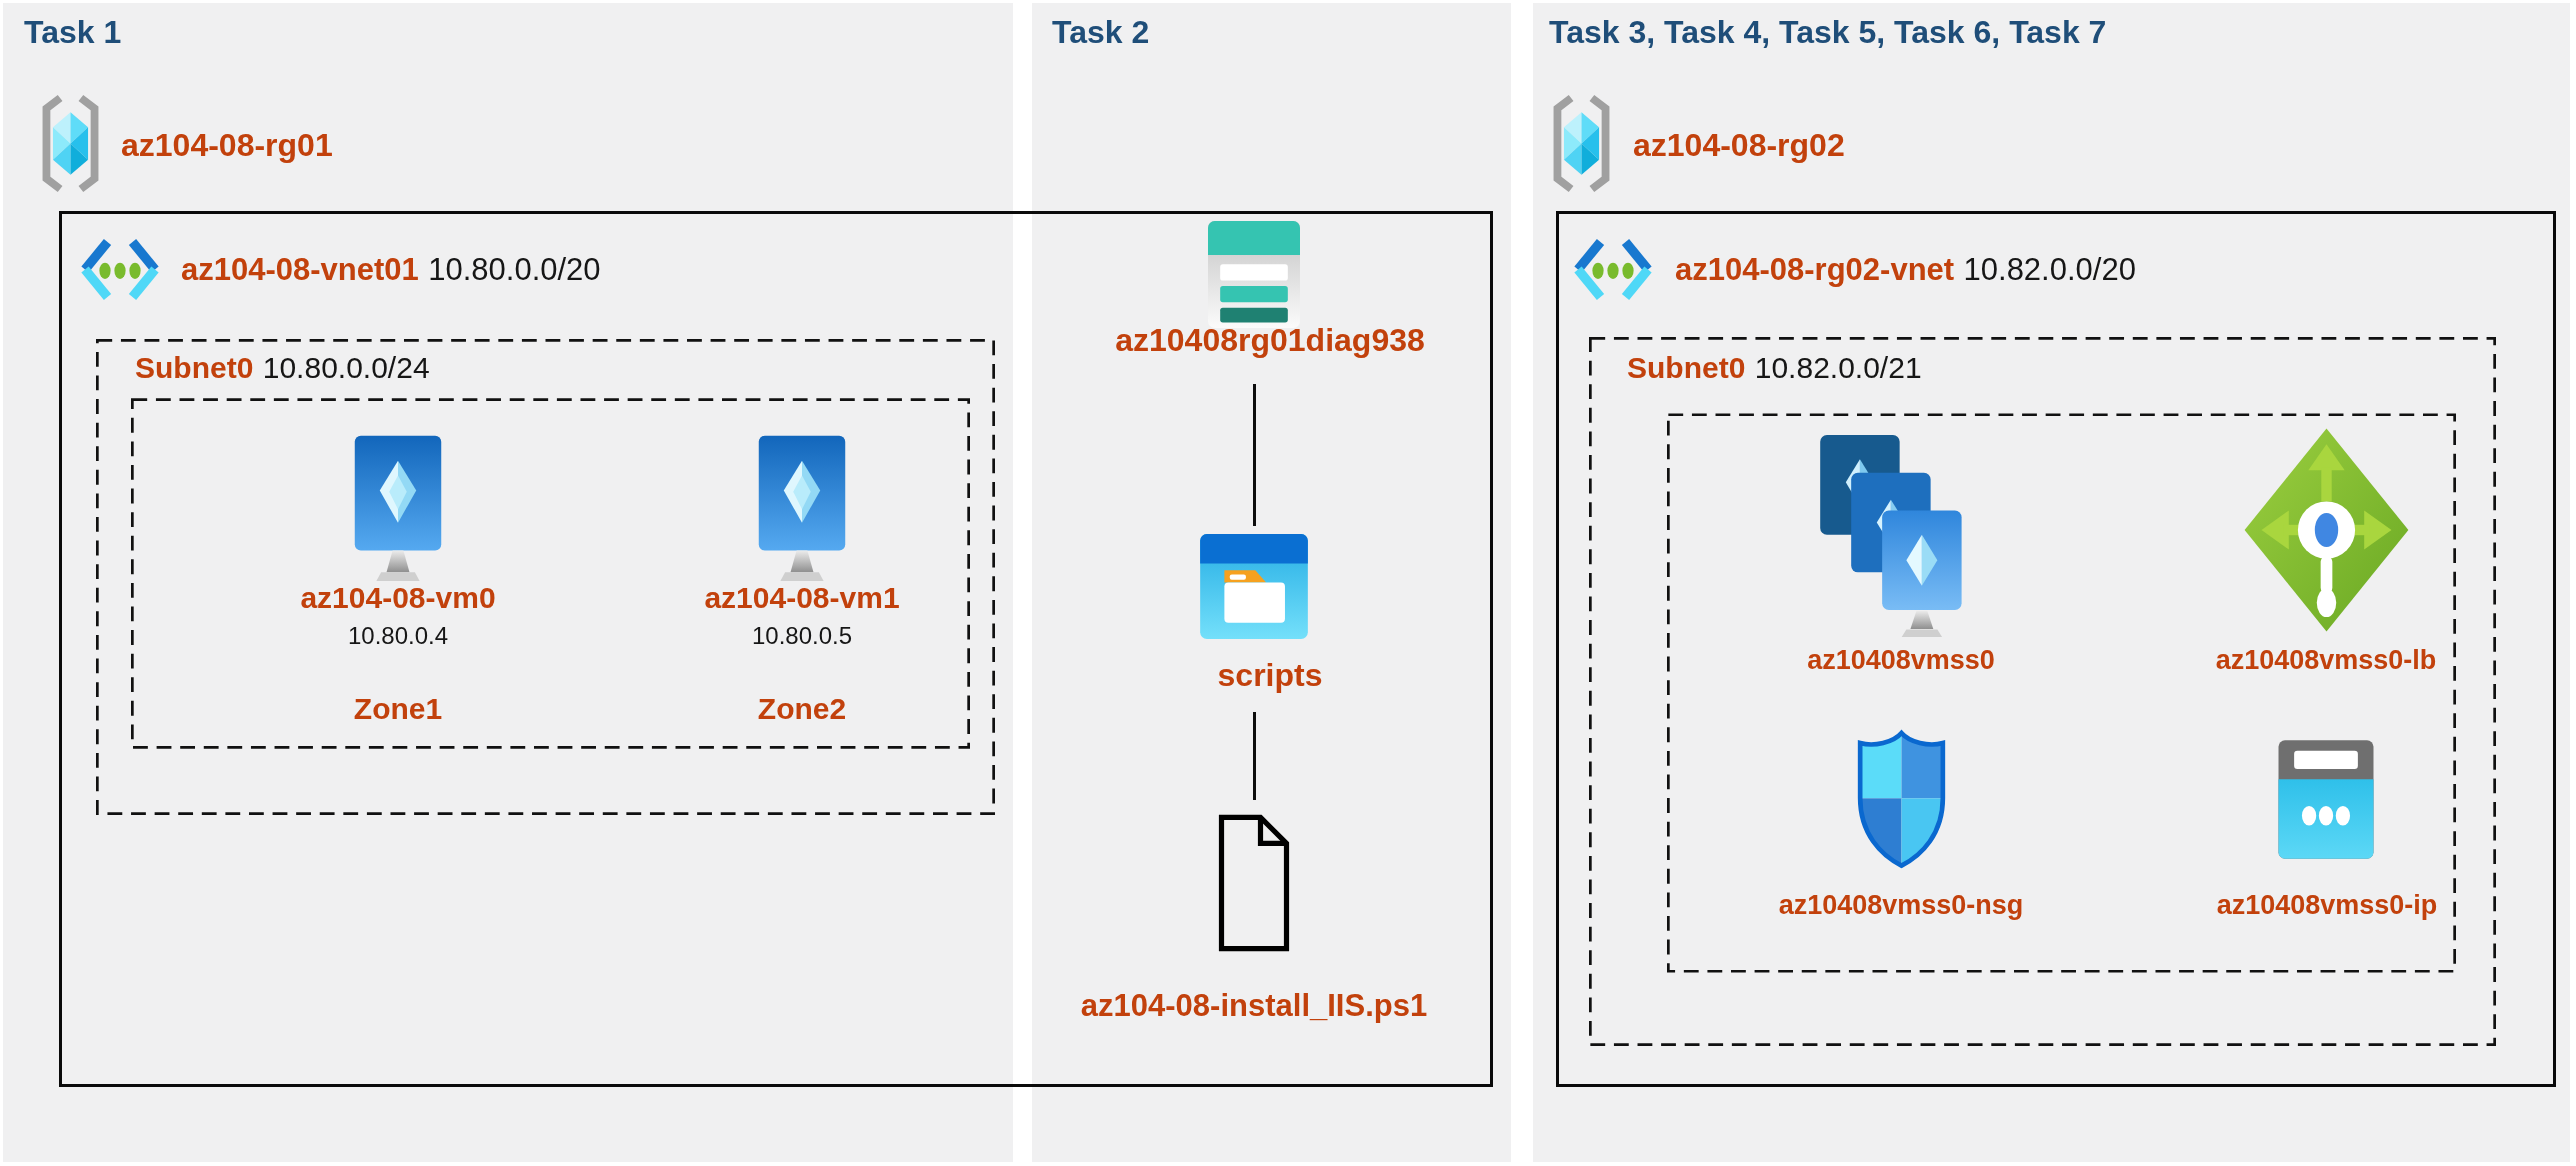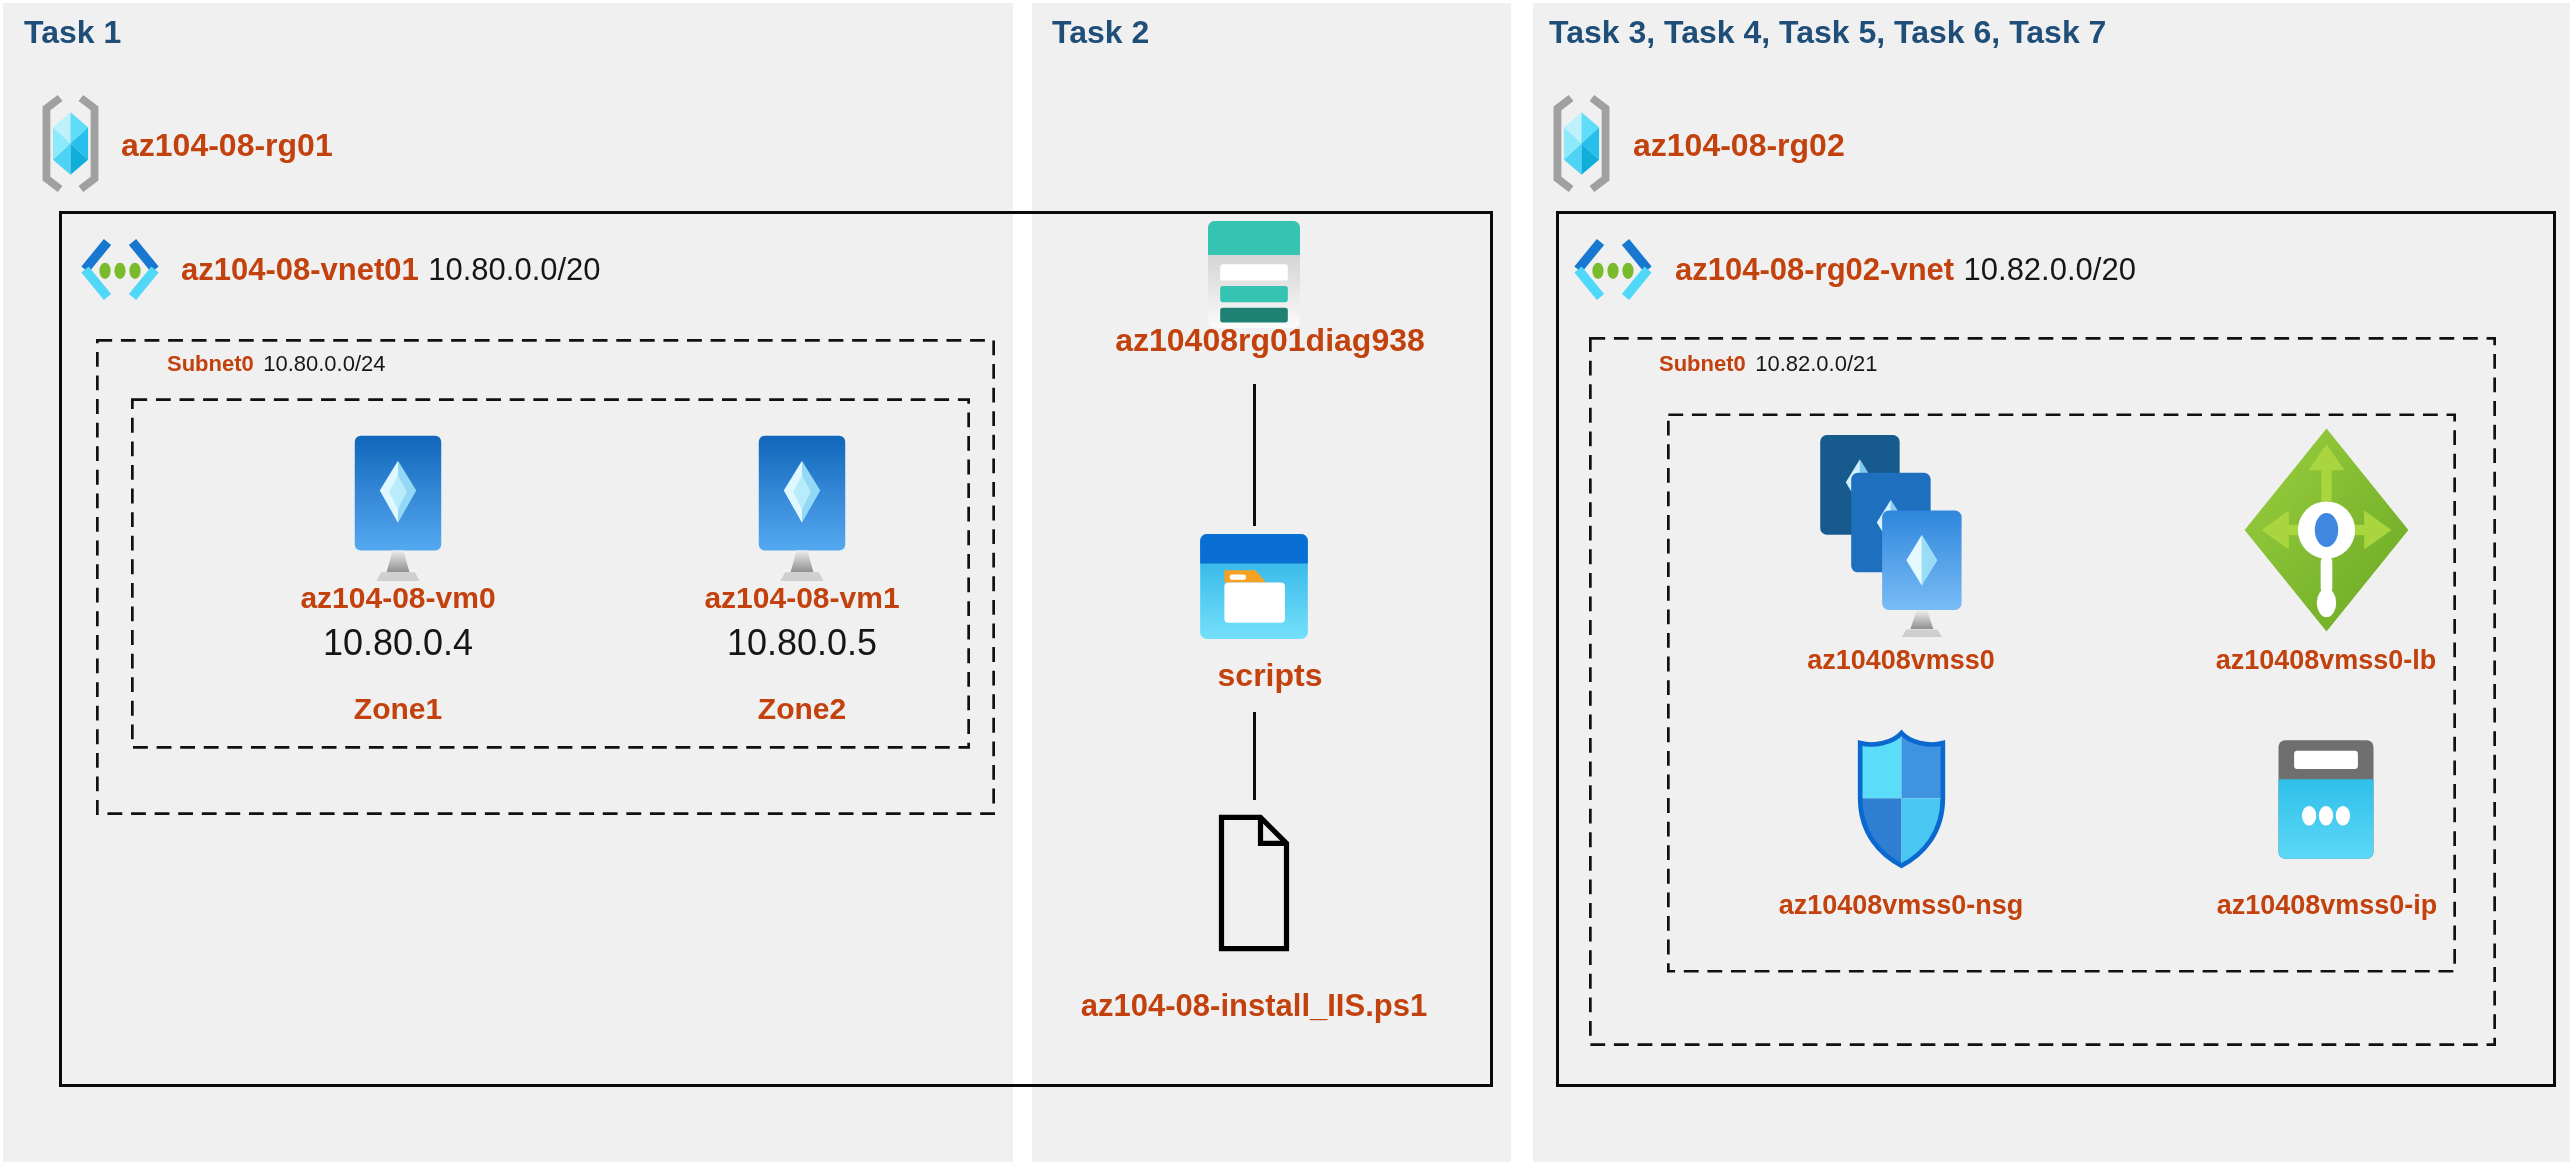--- a/index.html
+++ b/index.html
@@ -11,23 +11,23 @@
   .p3{left:1533px;width:1037px;}
   .title{position:absolute;font-size:32px;font-weight:700;color:#1f4e79;white-space:nowrap;}
   .solidbox{position:absolute;border:3.4px solid #0a0a0a;box-sizing:border-box;background:transparent;}
   .dash{position:absolute;}
   .lbl{position:absolute;white-space:nowrap;}
   .bold{font-weight:700;color:#c2410c;}
   .reg{font-weight:400;color:#161616;}
   .ctr{transform:translateX(-50%);text-align:center;}
   .rglbl{font-size:32px;}
   .vnetlbl{font-size:31px;}
-  .snlbl{font-size:22px;margin-left:32px;}
+  .snlbl{font-size:30px;}
   .vmname{font-size:30px;}
-  .vmip{font-size:36px;}
+  .vmip{font-size:24px;}
   .vmzone{font-size:30px;}
   .t2lbl{font-size:32px;margin-left:16px;}
   .t3lbl{font-size:27px;}
   .icon{position:absolute;}
   .conn{position:absolute;width:3.4px;background:#0d0d0d;}
   .sp{display:inline-block;width:9.4px;}
 </style>
 </head>
 <body>
 

